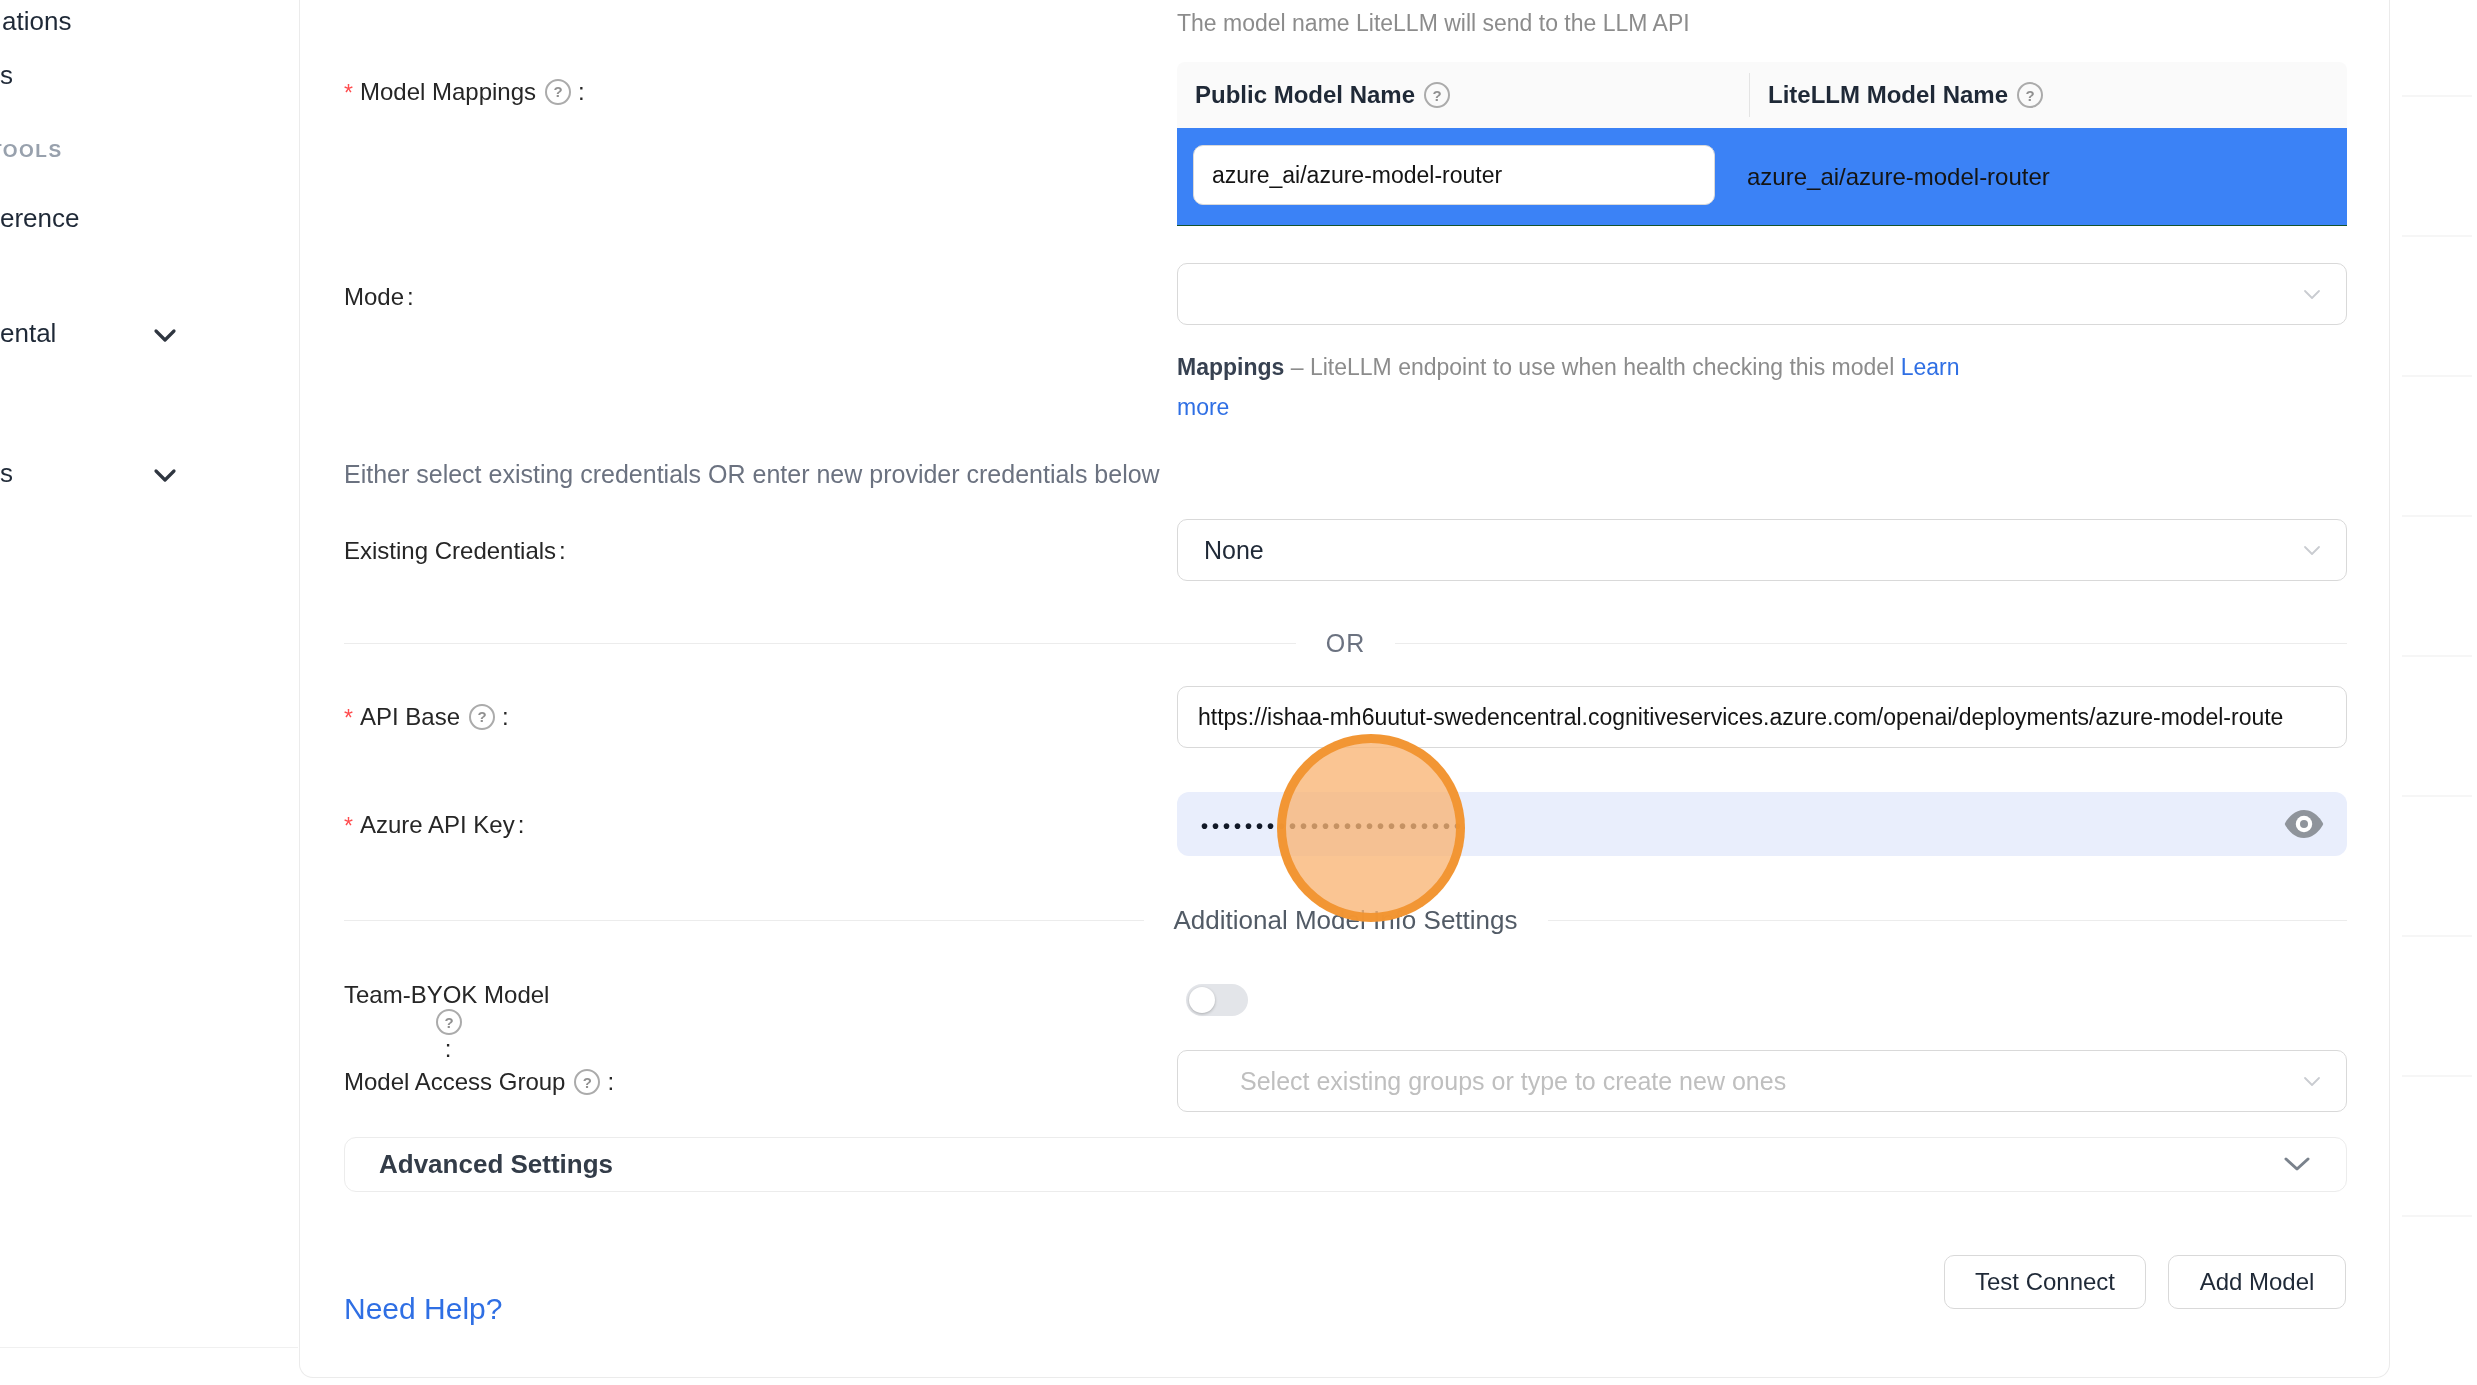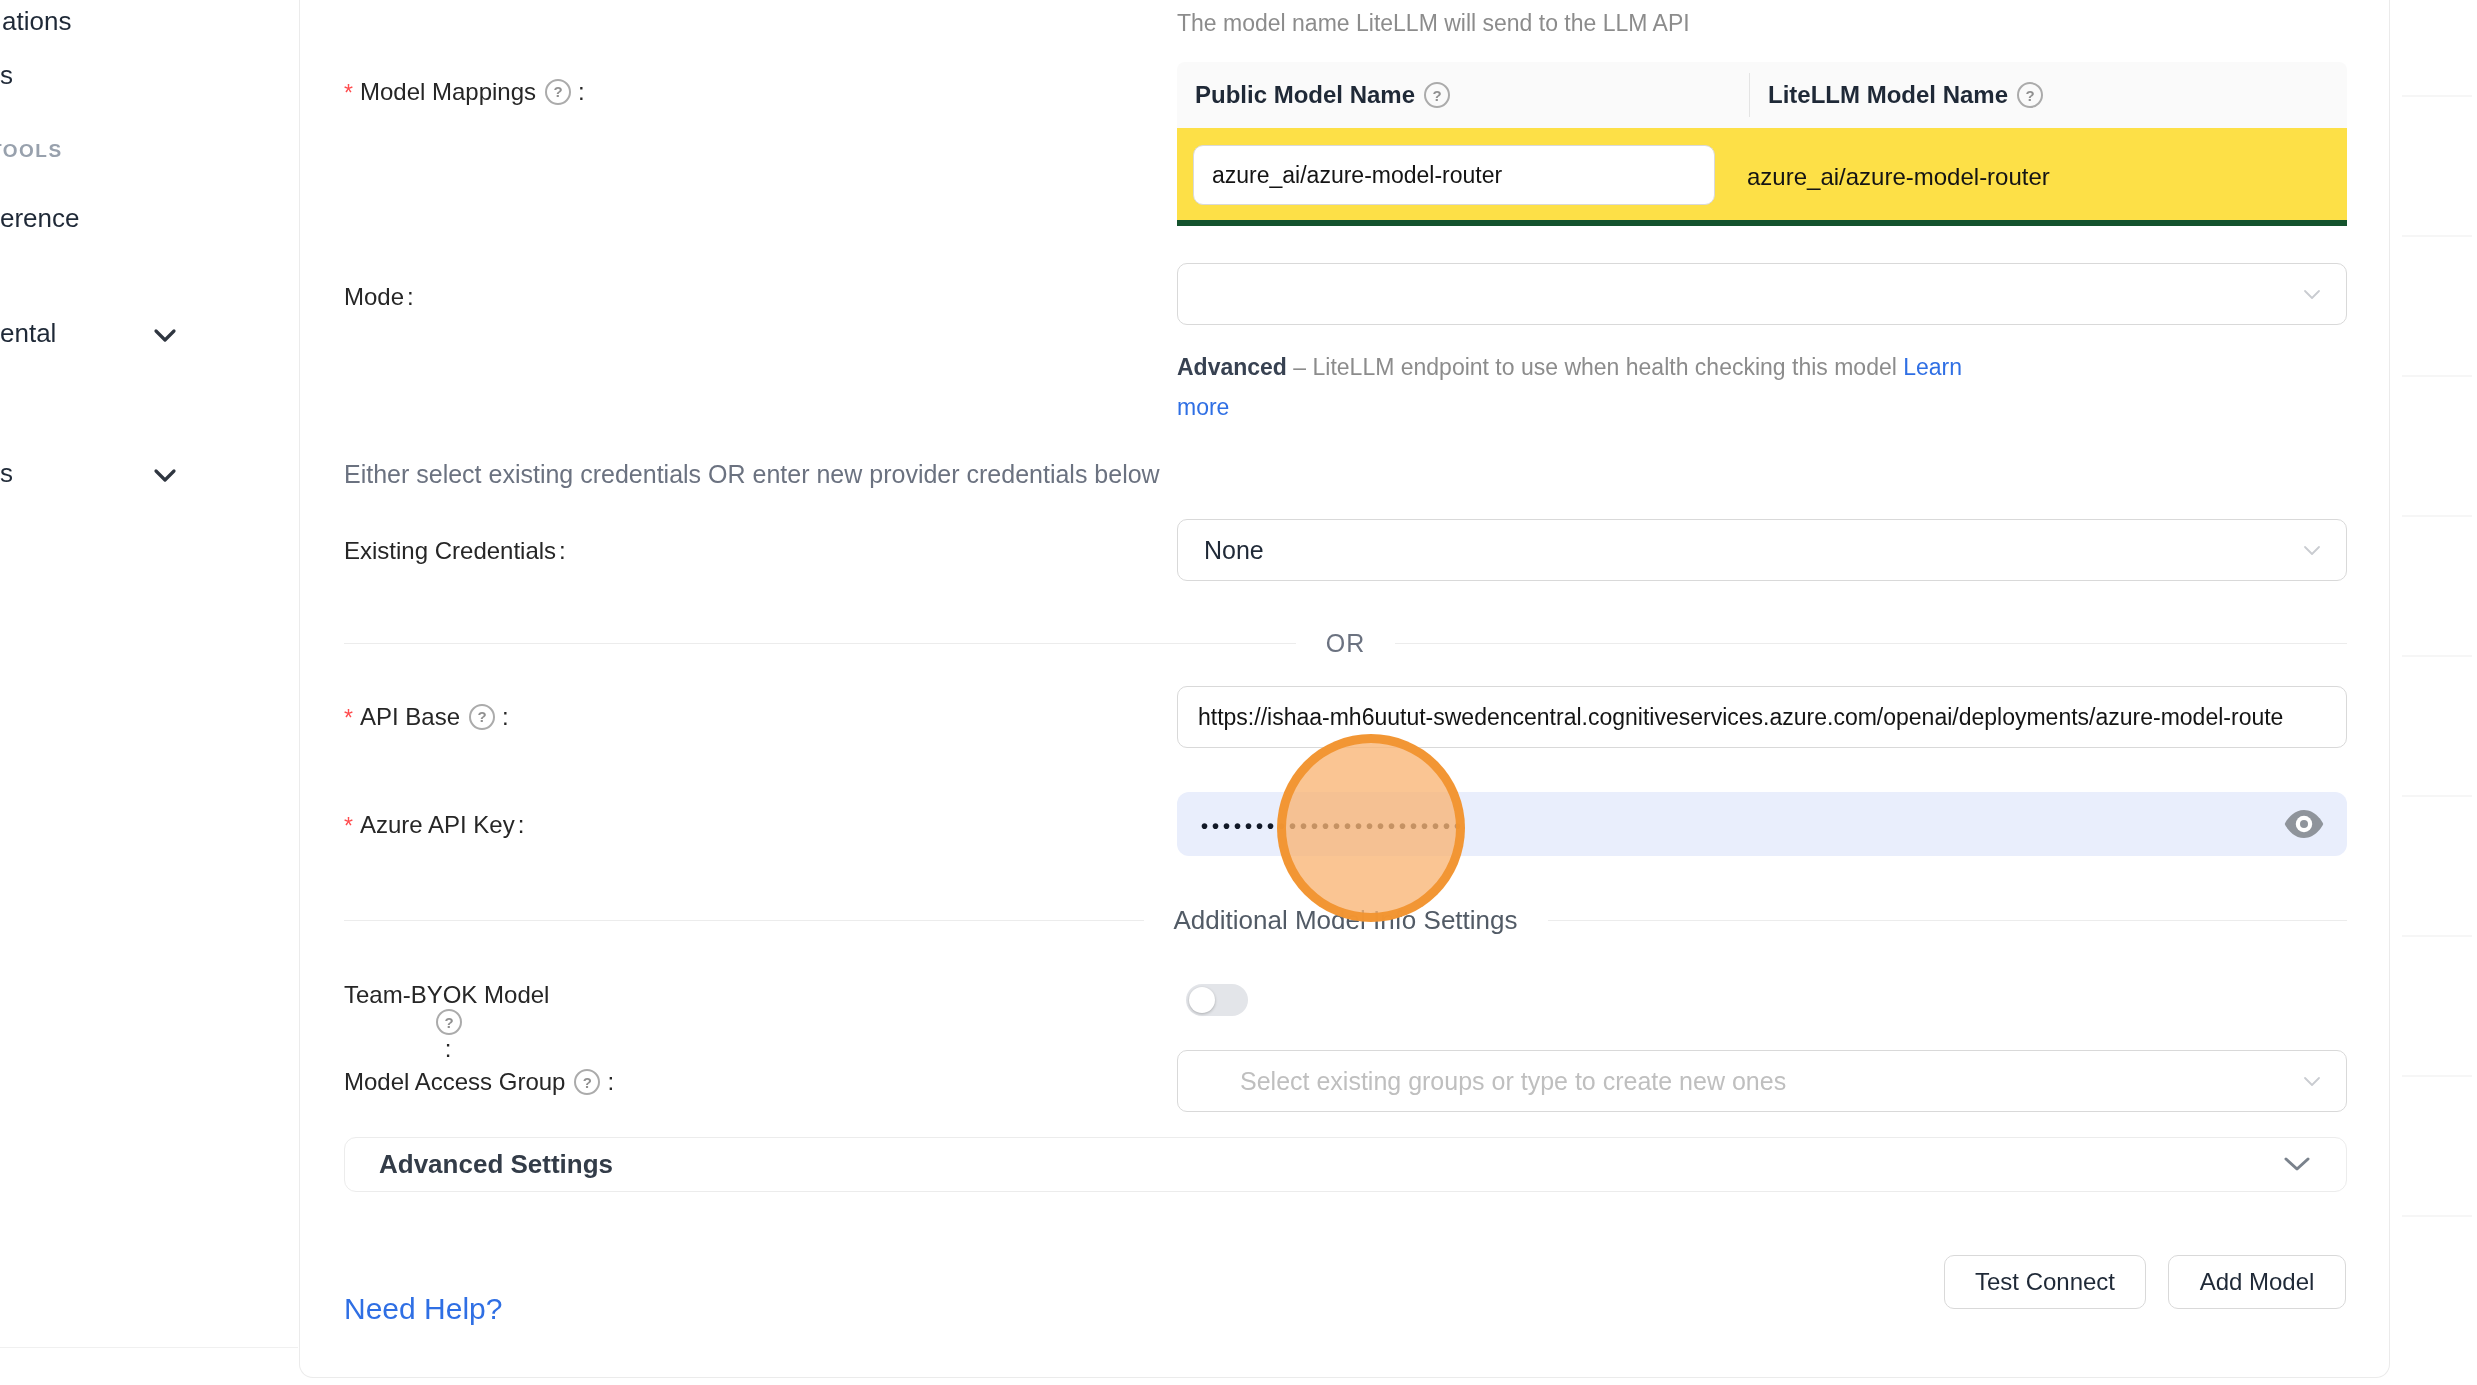--- a/index.html
+++ b/index.html
@@ -38,21 +38,21 @@
   .text-input { position:absolute; left:1177px; width:1170px; height:62px; background:#fff;
     border:1px solid #d9d9d9; border-radius:10px; font-size:23px; color:#141414;
     padding:0 20px; font-family:"Liberation Sans","DejaVu Sans",sans-serif; white-space:nowrap; overflow:hidden; }
 
   
   .mm-table { position:absolute; left:1177px; top:62px; width:1170px; }
   .mm-head { display:flex; height:66px; background:#fafafa; border-radius:8px 8px 0 0; align-items:center;gap:27px; }
   .mm-head-cell { display:flex; align-items:center; font-size:24px; font-weight:700; color:#1f2937; padding-left:18px; }
   .mm-head-cell.c1 { width:545px; }
   .mm-head-cell.c2 { flex:1; border-left:1px solid #e4e4e4; height:44px; }
-  .mm-body { position:relative; height:98px; border-bottom:6px solid #14532d; background:#fde047; }
+  .mm-body { position:relative; height:98px; border-bottom:1px solid #14532d; background:#3b82f6; }
   .mm-input { position:absolute; left:16px; top:17px; width:522px; height:60px; border:1px solid #d9d9d9;
     border-radius:10px; font-size:23px; color:#141414; padding:0 18px;
     font-family:"Liberation Sans","DejaVu Sans",sans-serif; }
   .mm-value { position:absolute; left:570px; top:0; height:98px; display:flex; align-items:center; font-size:24px; color:#141414; }
 
   
   .divider { position:absolute; left:344px; width:2003px; display:flex; align-items:center; gap:30px; }
   .divider::before, .divider::after { content:""; flex:1; height:1px; background:#ececec; }
   .divider-label { font-size:25px; color:#6b7280; font-weight:500; letter-spacing:1px; white-space:nowrap; }
   .divider-label.dark { font-size:26px; color:#525b66; font-weight:400; letter-spacing:0; }
@@ -157,21 +157,21 @@
   <span>Mode</span>
     <span class="colon">:</span>
 </div>
 <div class="select-box" style="top:263px;">
   <span class="select-value"></span>
   <svg class="select-chevron" viewBox="0 0 24 24">
       <path d="M5 9l7 7 7-7" fill="none" stroke="#c9ccd1" stroke-width="1.8" stroke-linecap="round" stroke-linejoin="round"></path>
     </svg>
 </div>
 <div class="opt-hint">
-  <span class="opt-bold">Advanced</span><span> – LiteLLM endpoint to use when health checking this model </span><span class="link">Learn</span><br>
+  <span class="opt-bold">Mappings</span><span> – LiteLLM endpoint to use when health checking this model </span><span class="link">Learn</span><br>
   <span class="link">more</span>
 </div>
 
 <div class="hint-text" style="left:344px; top:460px; color:#6b7280; font-size:25px;">Either select existing credentials OR enter new provider credentials below</div>
 
 <div class="field-label" style="top:537px;">
   <span>Existing Credentials</span>
     <span class="colon">:</span>
 </div>
 <div class="select-box" style="top:519px;">

